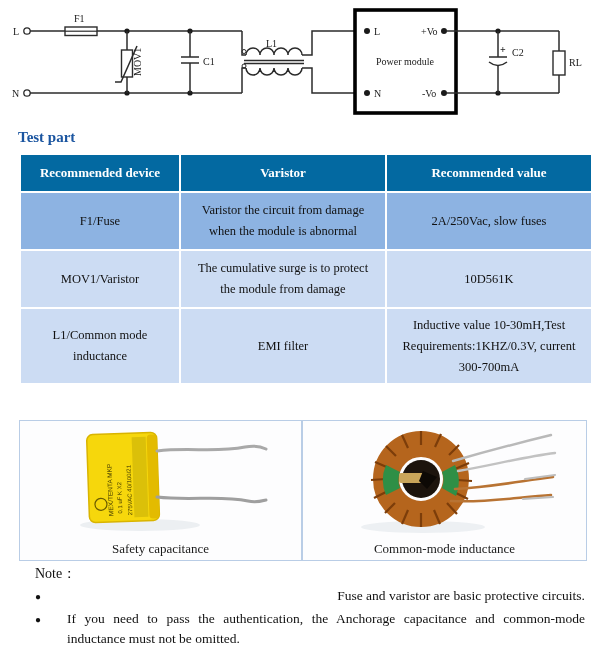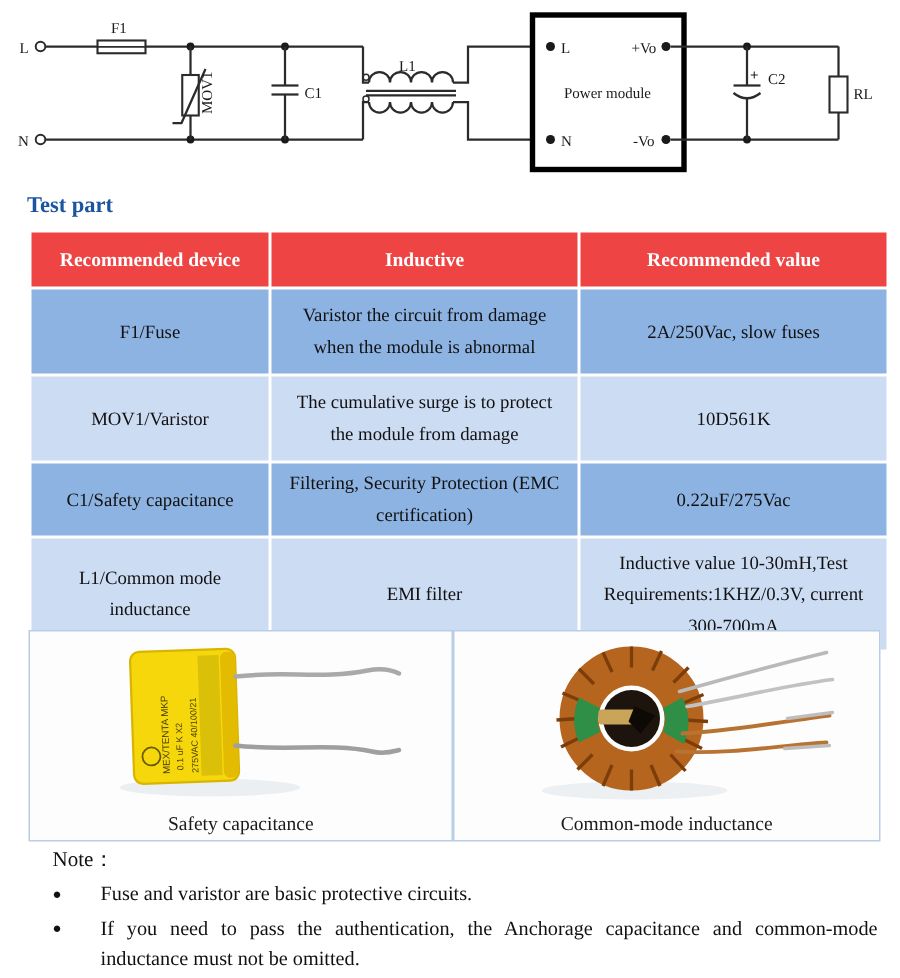--- a/index.html
+++ b/index.html
@@ -9,39 +9,39 @@
   #circuit{position:absolute;left:0;top:0;}
   .wire{stroke:#2b2b2b;stroke-width:1.5;fill:none;}
   .thick{stroke:#000;stroke-width:3.6;fill:#fff;}
   .dot{fill:#1a1a1a;}
   .clabel{font-family:"Liberation Serif",serif;font-size:10px;fill:#1a1a1a;}
   
   .section-title{position:absolute;left:18px;top:129px;font-size:15px;font-weight:bold;color:#1b55a0;}
   
   #spec-table{position:absolute;left:19px;top:153px;border-collapse:separate;border-spacing:2px;
               width:568px;table-layout:fixed;}
-  #spec-table th{background:#ef4444;color:#ffffff;font-weight:bold;font-size:13px;height:36px;
+  #spec-table th{background:#0369a1;color:#ffffff;font-weight:bold;font-size:13px;height:36px;
                  vertical-align:middle;padding:0 4px;}
   #spec-table td{font-size:12.5px;text-align:center;vertical-align:middle;padding:2px 6px;line-height:21px;}
   #spec-table col.c1{width:158px;} #spec-table col.c2{width:204px;} #spec-table col.c3{width:204px;}
   tr.row-med td{background:#8db3e2;}
   tr.row-light td{background:#ccdcf3;}
   tr.r1 td{height:52px;} tr.r2 td{height:52px;} tr.r3 td{height:44px;} tr.r4 td{height:70px;}
   
   .photo-cell{position:absolute;top:420px;height:141px;background:#fdfdfe;border:1px solid #b9cde6;
               box-sizing:border-box;}
   #photo-left{left:19px;width:283px;}
   #photo-right{left:302px;width:285px;}
   .caption{position:absolute;left:0;right:0;bottom:3px;text-align:center;font-size:13px;color:#1a1a1a;}
   
   #note{position:absolute;left:35px;top:564px;width:550px;font-size:13.5px;line-height:20px;}
   .note-title{font-size:14px;}
   .bullet-row{display:flex;margin-top:2px;}
   .bullet-mark{width:18px;flex:0 0 18px;font-size:10px;padding-top:1px;margin-right:14px;text-align:left;}
-  .bullet-text{flex:1;}
+  .bullet-text{flex:1;text-align:right;}
   .justified{text-align:justify;}
 </style>
 </head>
 <body>
 
 <div id="page">
 
   <svg id="circuit" width="600" height="126" viewBox="0 0 600 126">
 
     <text class="clabel" x="13" y="35">L</text>
@@ -131,46 +131,38 @@
 
   <table id="spec-table">
     <colgroup>
         <col class="c1">
         <col class="c2">
         <col class="c3">
       </colgroup>
     <tbody>
         <tr>
       <th>Recommended device</th>
-      <th>Inductive</th>
+      <th>Varistor</th>
       <th>Recommended value</th>
     </tr>
     <tr class="row-med r1">
       <td>F1/Fuse</td>
       <td>
         <div>Varistor the circuit from damage</div>
         <div>when the module is abnormal</div>
       </td>
       <td>2A/250Vac, slow fuses</td>
     </tr>
     <tr class="row-light r2">
       <td>MOV1/Varistor</td>
       <td>
         <div>The cumulative surge is to protect</div>
         <div>the module from damage</div>
       </td>
       <td>10D561K</td>
-    </tr>
-    <tr class="row-med r3">
-      <td>C1/Safety capacitance</td>
-      <td>
-        <div>Filtering, Security Protection (EMC</div>
-        <div>certification)</div>
-      </td>
-      <td>0.22uF/275Vac</td>
     </tr>
     <tr class="row-light r4">
       <td>L1/Common mode inductance</td>
       <td>EMI filter</td>
       <td>
         <div>Inductive value 10-30mH,Test</div>
         <div>Requirements:1KHZ/0.3V, current</div>
         <div>300-700mA</div>
       </td>
     </tr>

